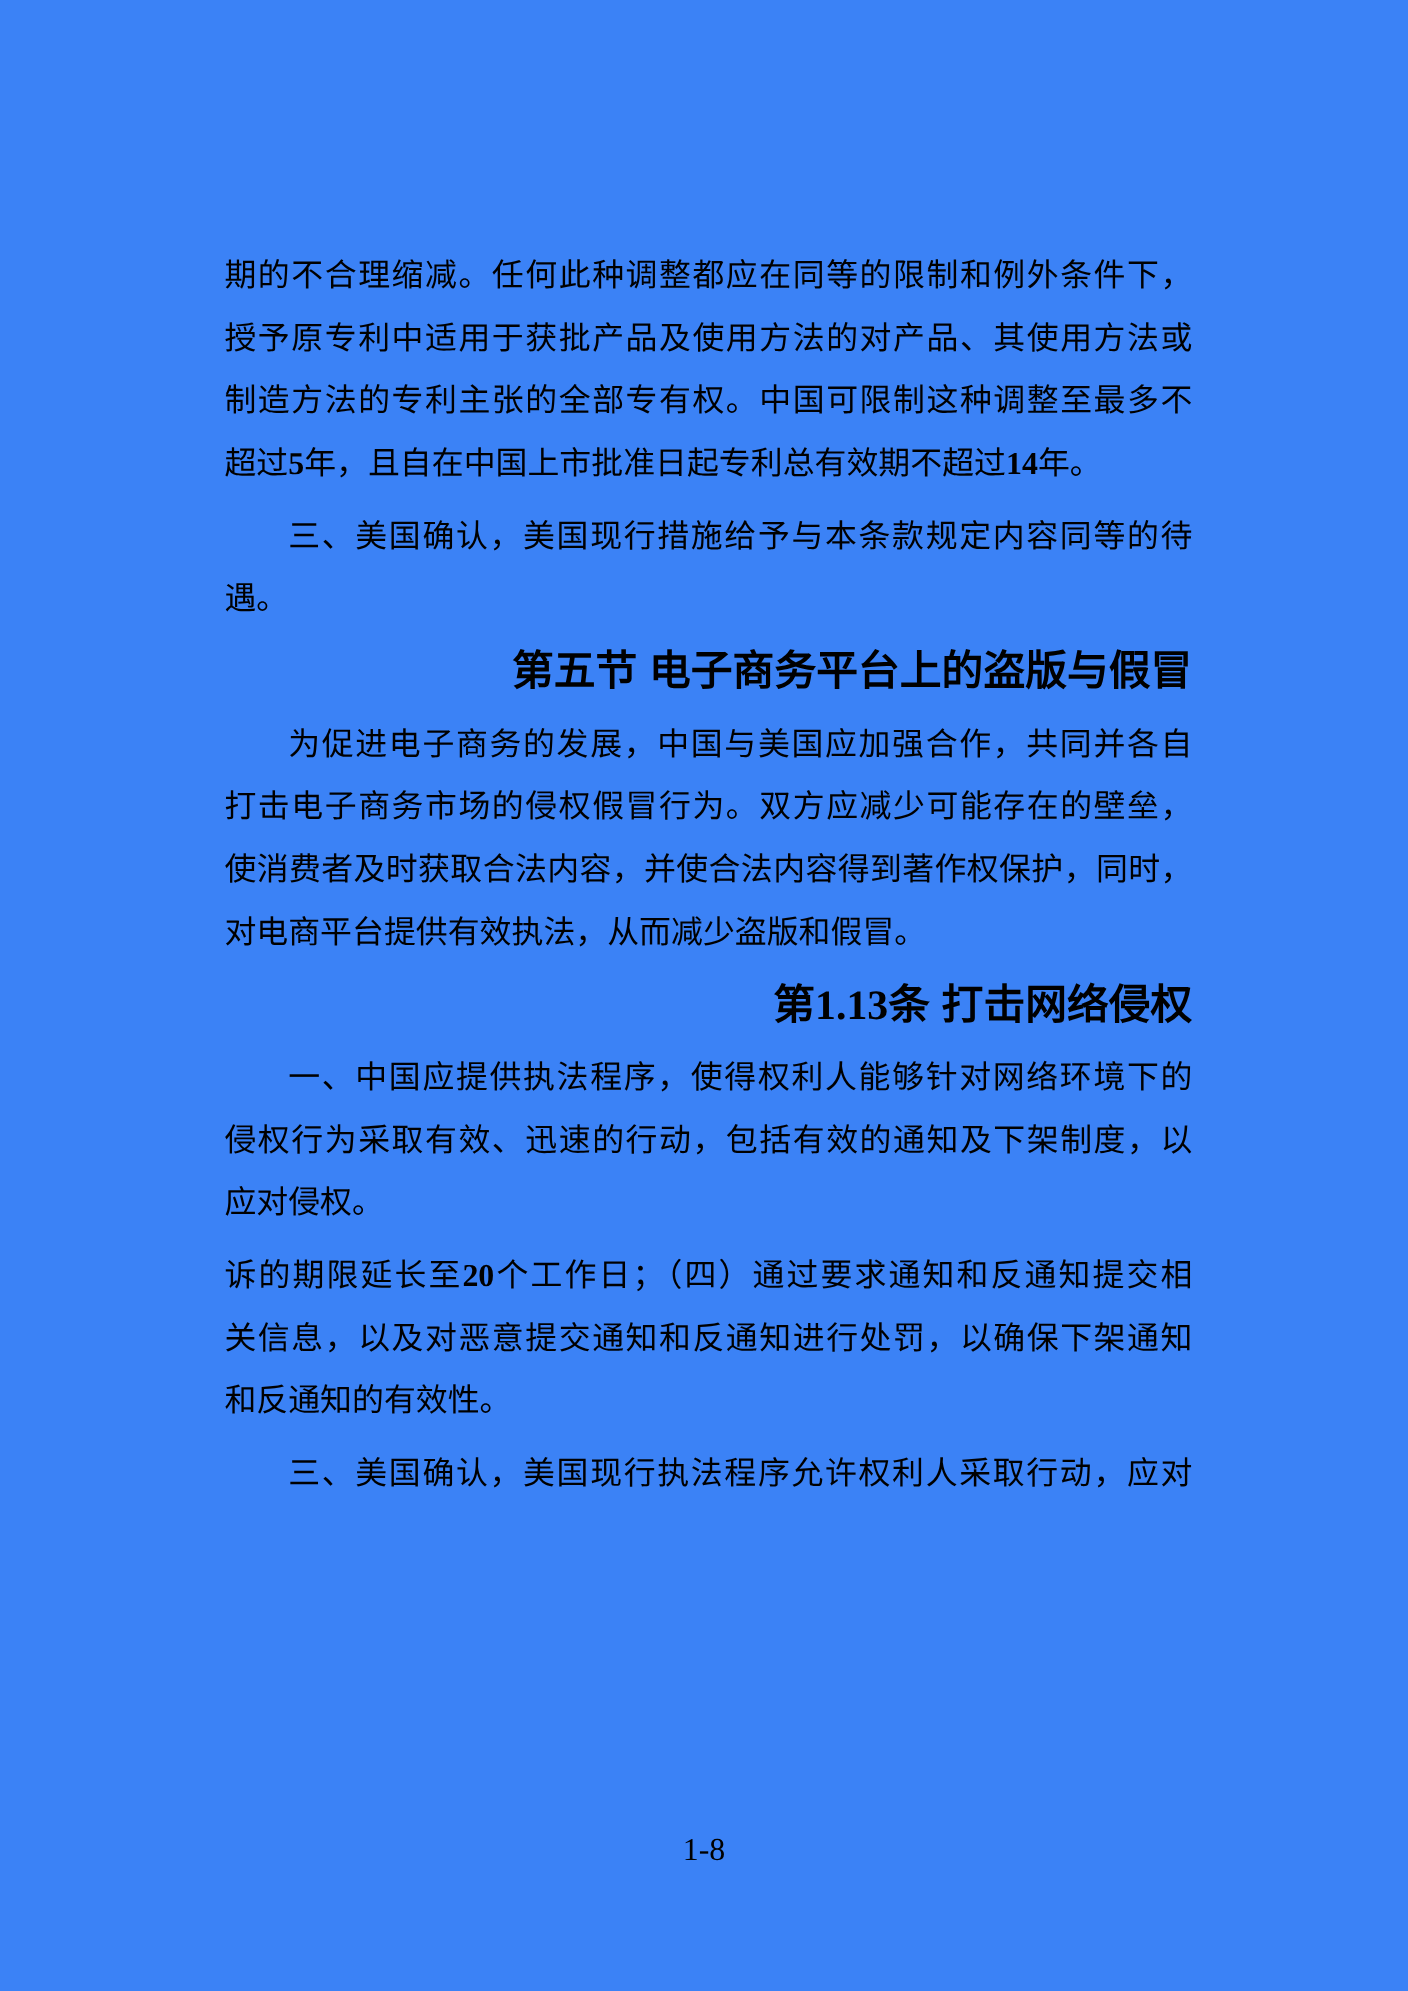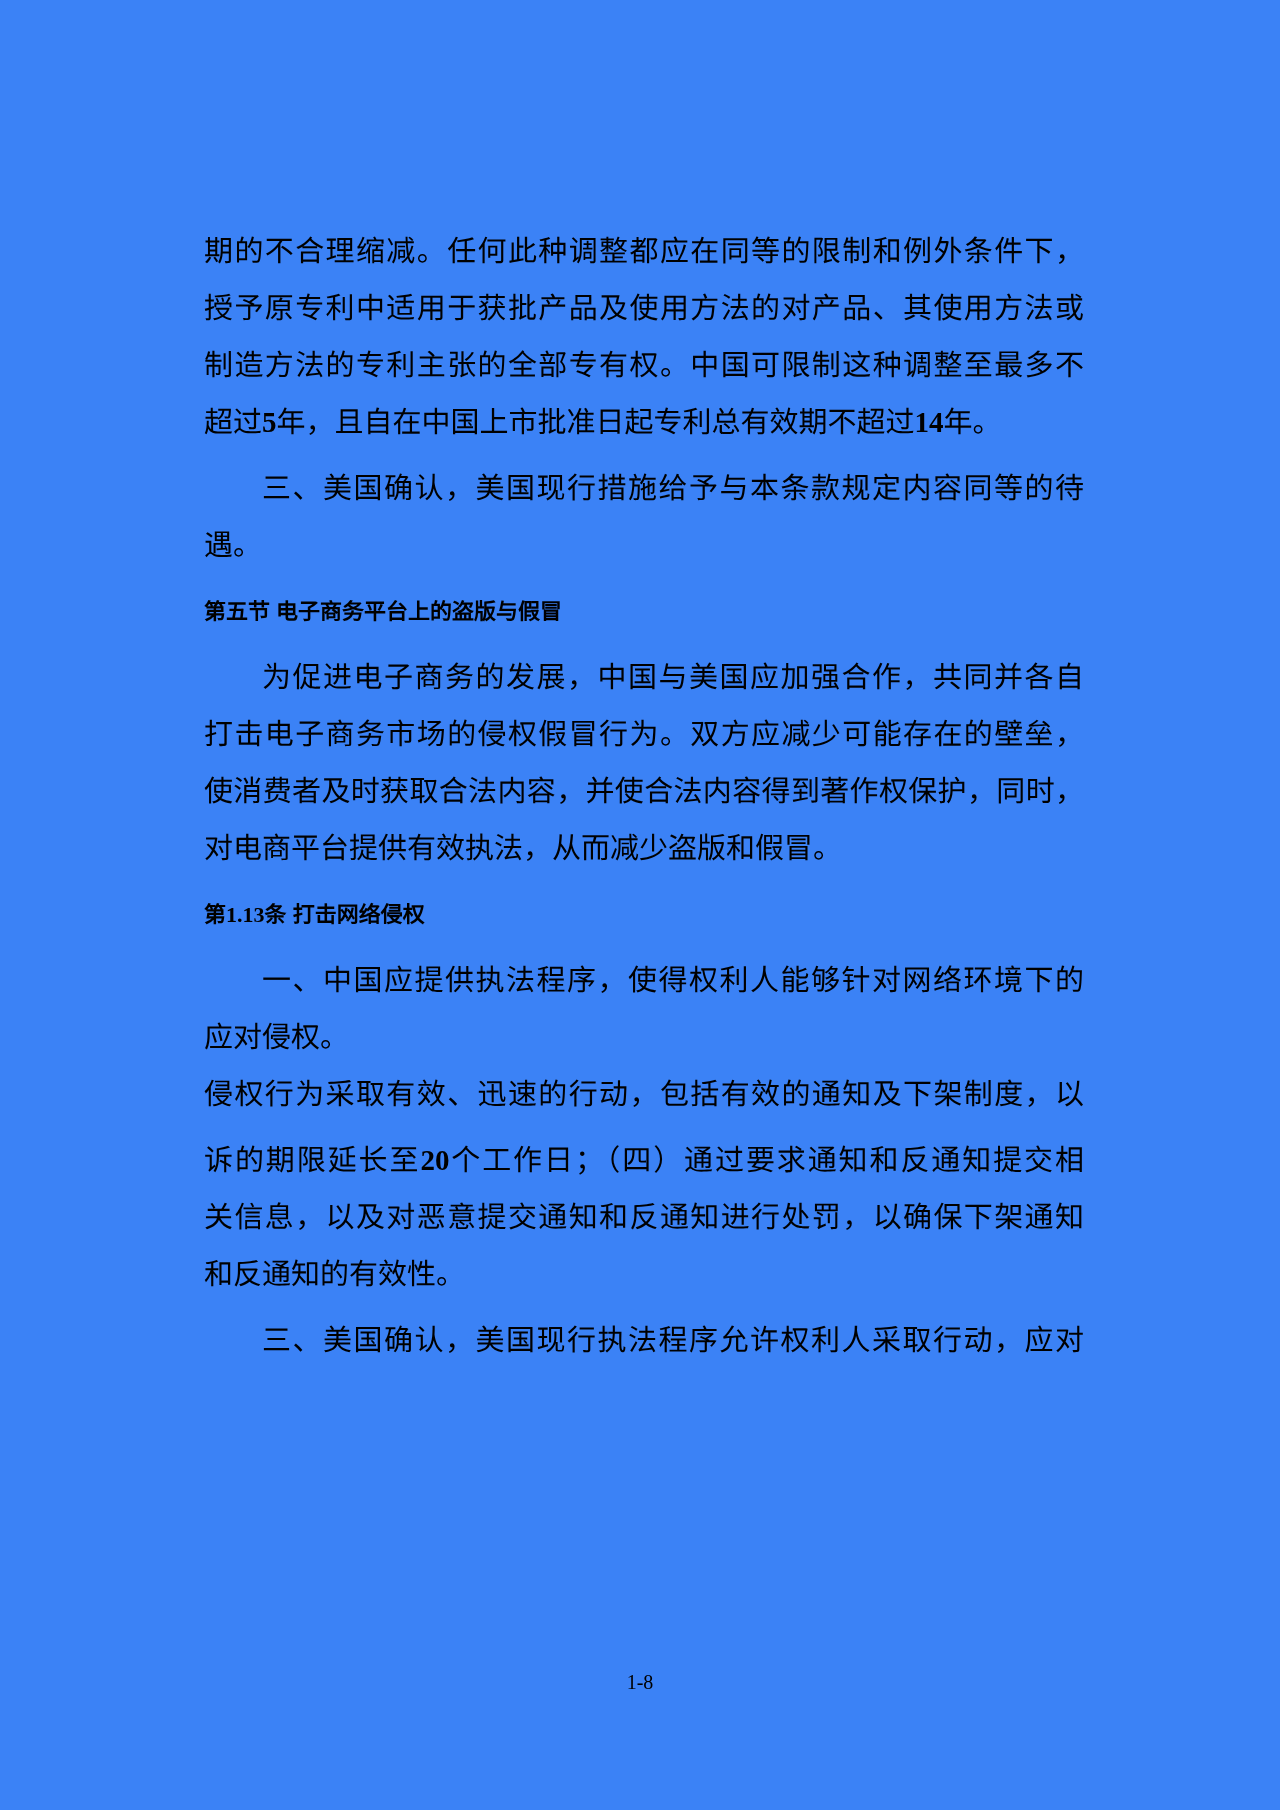--- a/index.html
+++ b/index.html
@@ -35,37 +35,37 @@
     white-space: nowrap;
   }
   .line.first {
     padding-left: 58px;
   }
   .line.last {
     text-align-last: left;
   }
   .heading {
     margin: 0 0 9px 0;
-    text-align: left;
+    text-align: right;
     font-weight: bold;
-    font-size: 22px;
+    font-size: 38px;
     line-height: 57px;
     font-family: "Liberation Sans", "DejaVu Sans", sans-serif;
   }
   .num {
     font-family: "Liberation Serif", "DejaVu Serif", serif;
     font-weight: bold;
   }
   .footer {
     position: absolute;
     top: 1662px;
     left: 0;
     width: 100%;
     text-align: center;
-    font-size: 20px;
+    font-size: 29px;
     line-height: 40px;
     font-family: "Liberation Serif", "DejaVu Serif", serif;
   }
 </style>
 </head>
 <body>
 
 <div class="page">
   <div class="content" id="doc-body">
       <div class="paragraph">
@@ -81,22 +81,22 @@
       <div class="heading">第五节 电子商务平台上的盗版与假冒</div>
       <div class="paragraph">
         <div class="line first">为促进电子商务的发展，中国与美国应加强合作，共同并各自</div>
         <div class="line">打击电子商务市场的侵权假冒行为。双方应减少可能存在的壁垒，</div>
         <div class="line">使消费者及时获取合法内容，并使合法内容得到著作权保护，同时，</div>
         <div class="line last">对电商平台提供有效执法，从而减少盗版和假冒。</div>
       </div>
       <div class="heading">第<span class="num">1.13</span>条 打击网络侵权</div>
       <div class="paragraph">
         <div class="line first">一、中国应提供执法程序，使得权利人能够针对网络环境下的</div>
+        <div class="line">侵权行为采取有效、迅速的行动，包括有效的通知及下架制度，以</div>
         <div class="line last">应对侵权。</div>
-        <div class="line">侵权行为采取有效、迅速的行动，包括有效的通知及下架制度，以</div>
       </div>
       <div class="paragraph">
         <div class="line">诉的期限延长至<span class="num">20</span>个工作日；（四）通过要求通知和反通知提交相</div>
         <div class="line">关信息，以及对恶意提交通知和反通知进行处罚，以确保下架通知</div>
         <div class="line last">和反通知的有效性。</div>
       </div>
       <div class="paragraph">
         <div class="line first">三、美国确认，美国现行执法程序允许权利人采取行动，应对</div>
       </div>
     </div>

